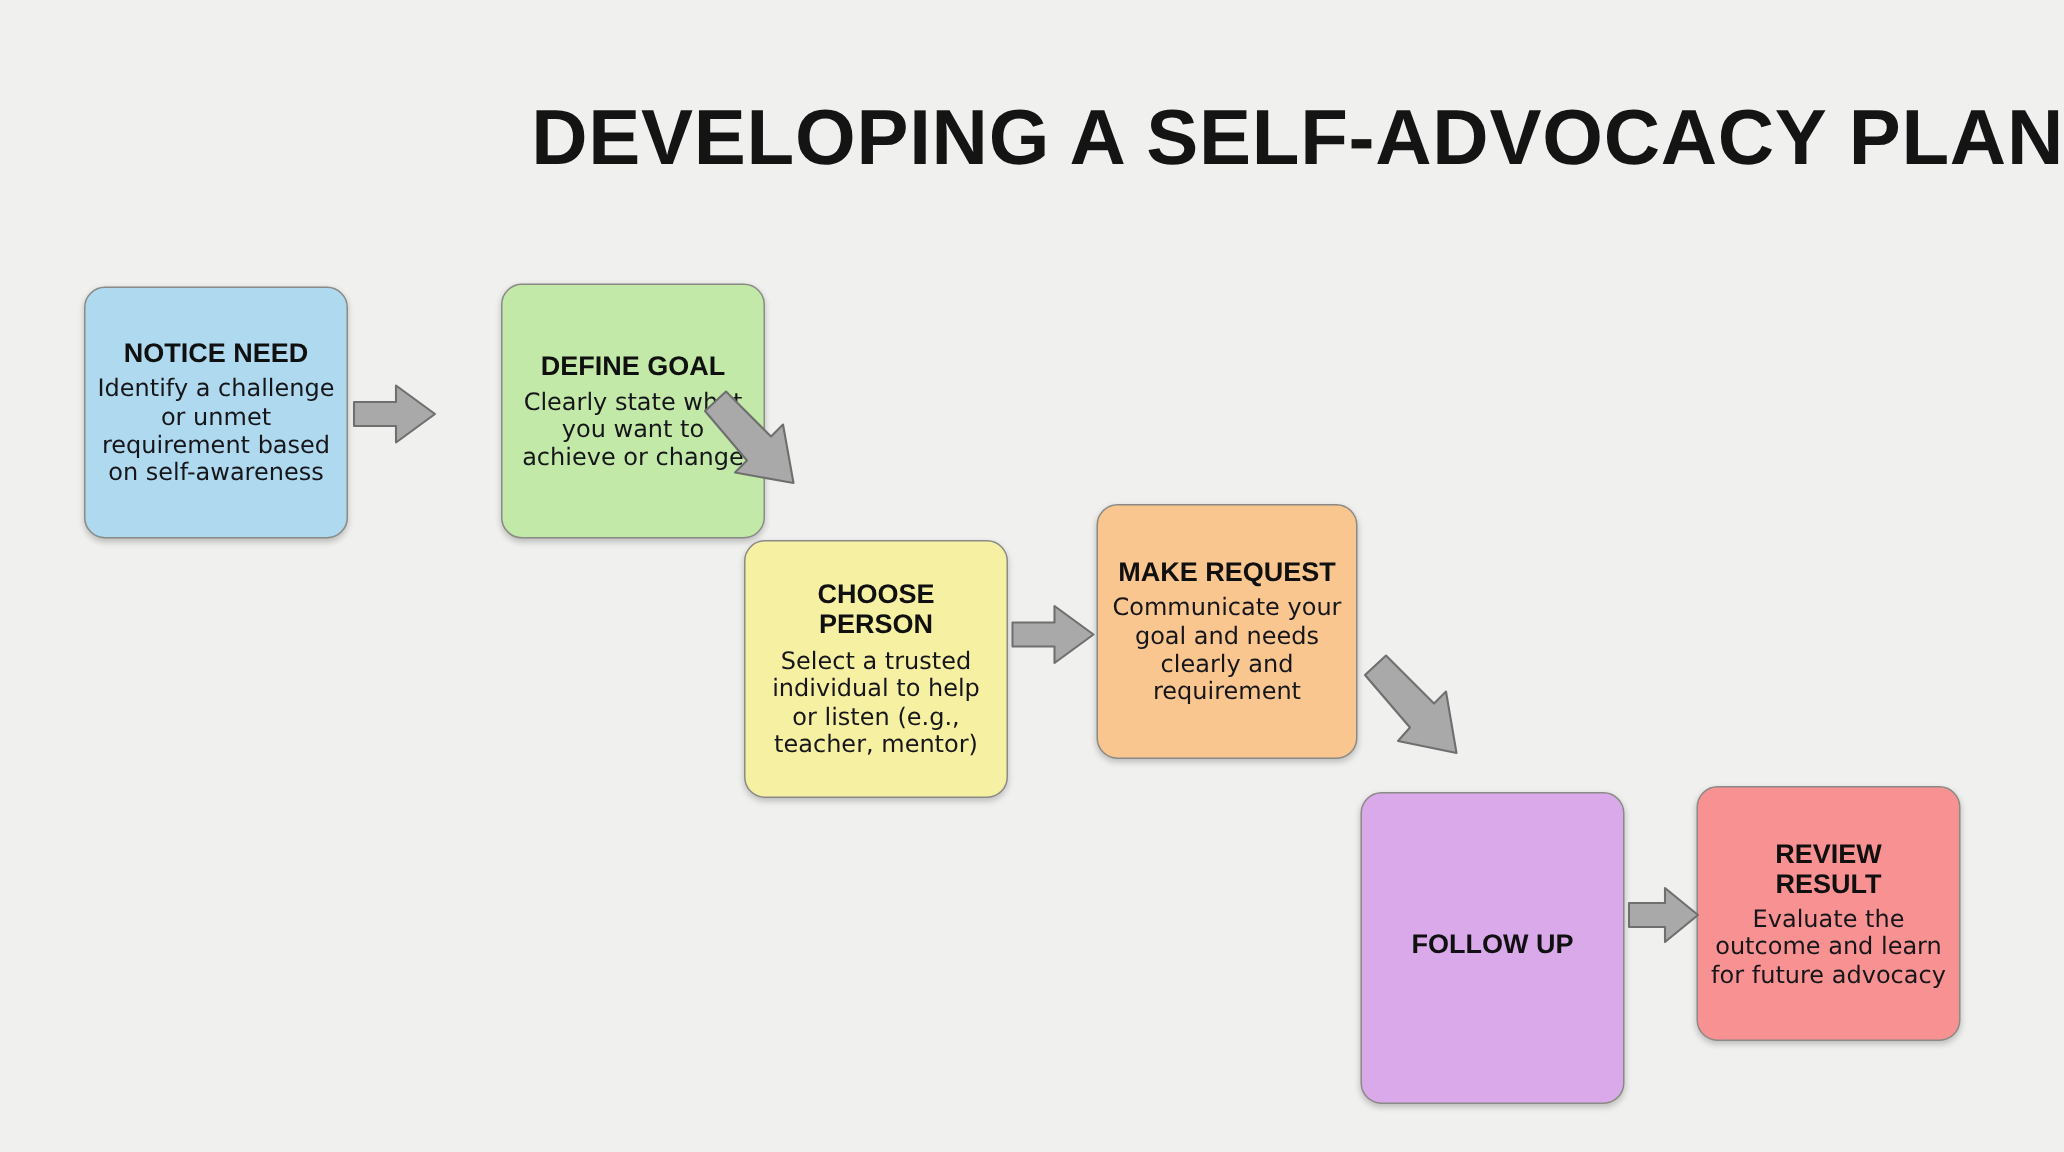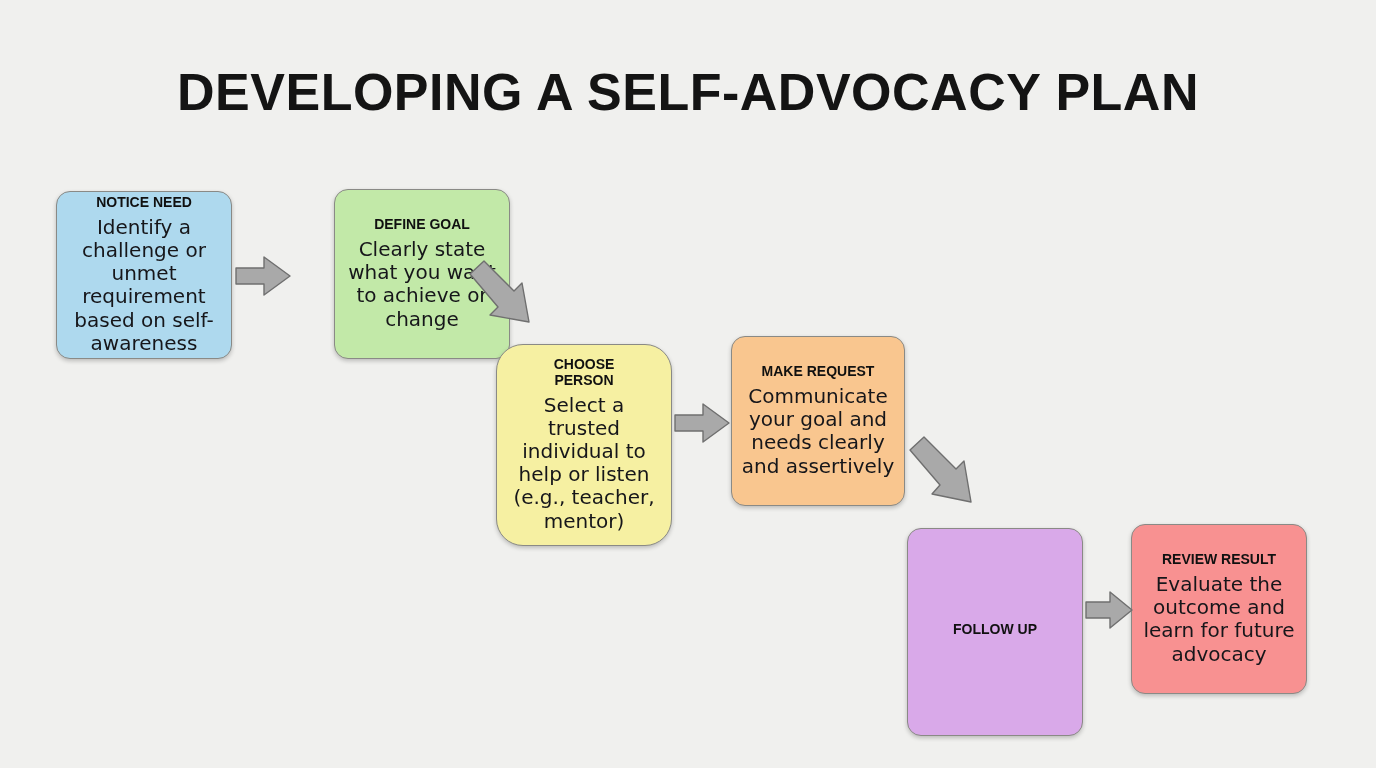--- a/index.html
+++ b/index.html
@@ -20,21 +20,21 @@
     inset: 0;
     width: 1376px;
     height: 768px;
   }
 
   #title {
     position: absolute;
     left: 0;
     top: 62px;
     width: 1376px;
-    text-align: center;
+    text-align: right;
     font-family: "Liberation Sans", sans-serif;
     font-weight: bold;
     font-size: 52px;
     letter-spacing: 0.5px;
     color: #141414;
     white-space: nowrap;
   }
 
   .node {
     position: absolute;
@@ -46,29 +46,29 @@
     flex-direction: column;
     align-items: center;
     justify-content: center;
     padding: 6px 8px;
     text-align: center;
   }
 
   .node-title {
     font-family: "Liberation Sans", sans-serif;
     font-weight: bold;
-    font-size: 14px;
+    font-size: 18px;
     line-height: 1.12;
     color: #101010;
     margin-bottom: 5px;
   }
 
   .node-desc {
     font-family: "DejaVu Sans", sans-serif;
-    font-size: 20px;
+    font-size: 16px;
     line-height: 1.16;
     color: #16161a;
   }
 
   .arrow {
     position: absolute;
   }
 </style>
 </head>
 <body>
@@ -80,28 +80,28 @@
   <div class="node" style="left:56px; top:191px; width:176px; height:168px; background:#aed9ee;">
     <div class="node-title">NOTICE NEED</div>
     <div class="node-desc">Identify a challenge or unmet requirement based on self-awareness</div>
   </div>
 
   <div class="node" style="left:291px; top:189px; width:176px; height:170px; background:#c2e9a8;margin-left:43px;">
     <div class="node-title">DEFINE GOAL</div>
     <div class="node-desc">Clearly state what you want to achieve or change</div>
   </div>
 
-  <div class="node" style="left:496px; top:344px; width:176px; height:202px; background:#f6f0a2;border-radius:27px;">
+  <div class="node" style="left:496px; top:360px; width:176px; height:172px; background:#f6f0a2;">
     <div class="node-title" style="max-width:120px;">CHOOSE PERSON</div>
     <div class="node-desc">Select a trusted individual to help or listen (e.g., teacher, mentor)</div>
   </div>
 
   <div class="node" style="left:731px; top:336px; width:174px; height:170px; background:#f9c68f;">
     <div class="node-title">MAKE REQUEST</div>
-    <div class="node-desc">Communicate your goal and needs clearly and assertively</div>
+    <div class="node-desc">Communicate your goal and needs clearly and requirement</div>
   </div>
 
   <div class="node" style="left:907px; top:528px; width:176px; height:208px; background:#d9a9e9;">
     <div class="node-title">FOLLOW UP</div>
   </div>
 
   <div class="node" style="left:1131px; top:524px; width:176px; height:170px; background:#f89191;">
     <div class="node-title" style="max-width:120px;">REVIEW RESULT</div>
     <div class="node-desc">Evaluate the outcome and learn for future advocacy</div>
   </div>

